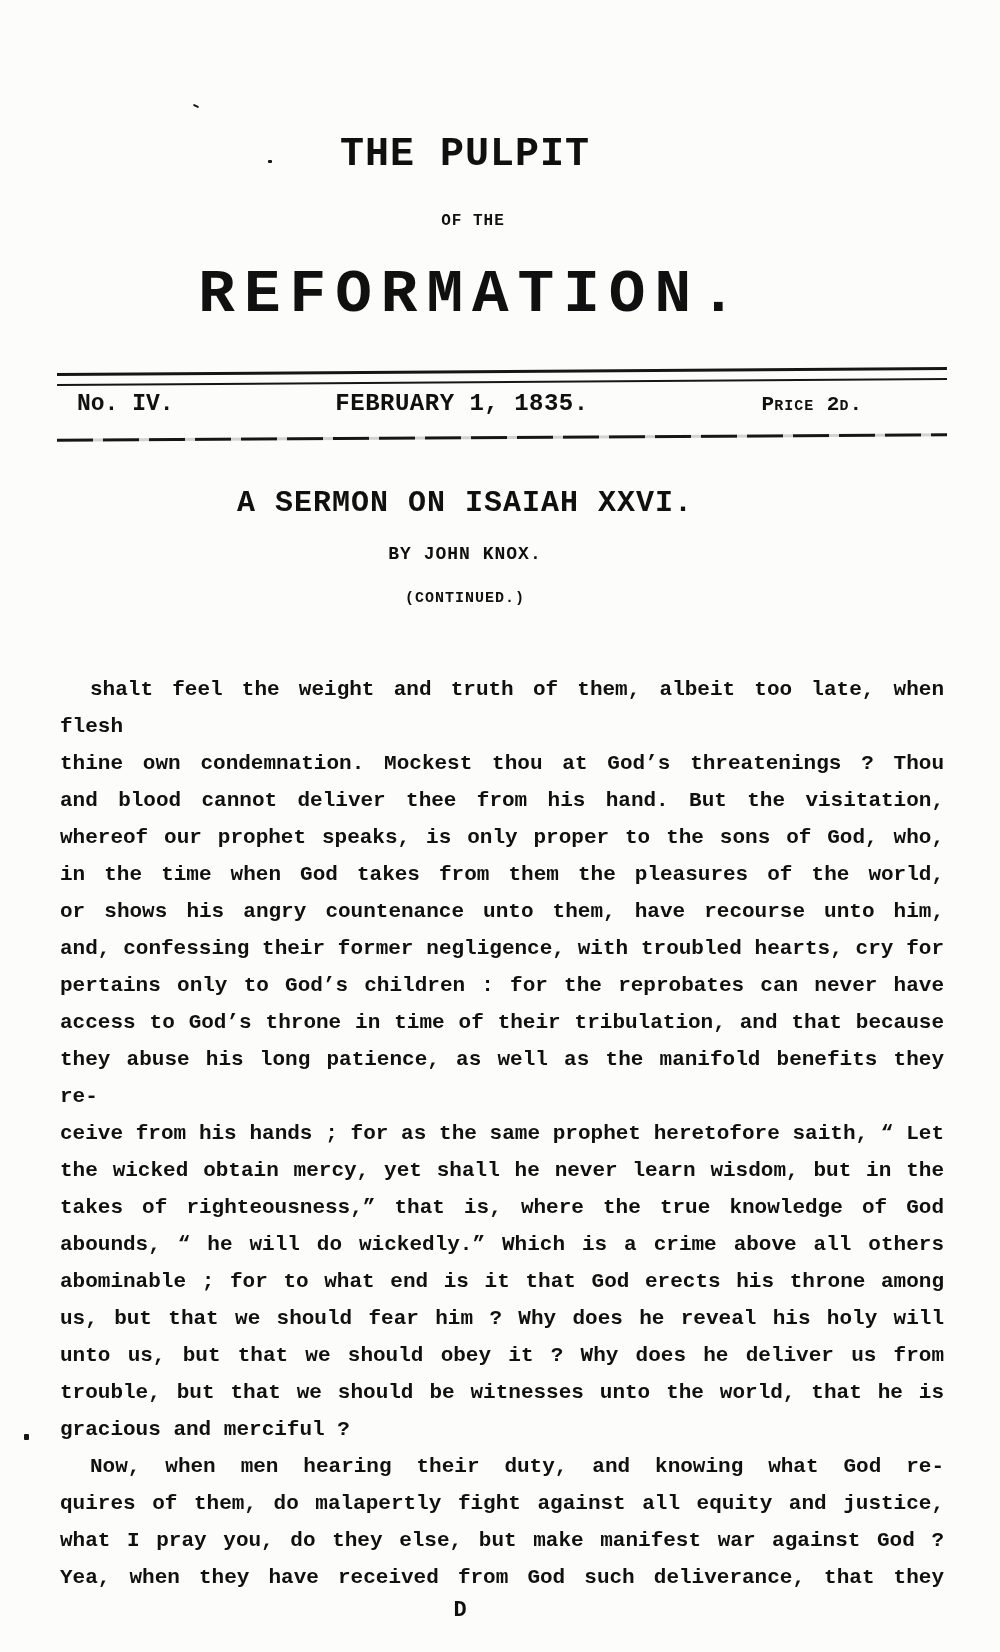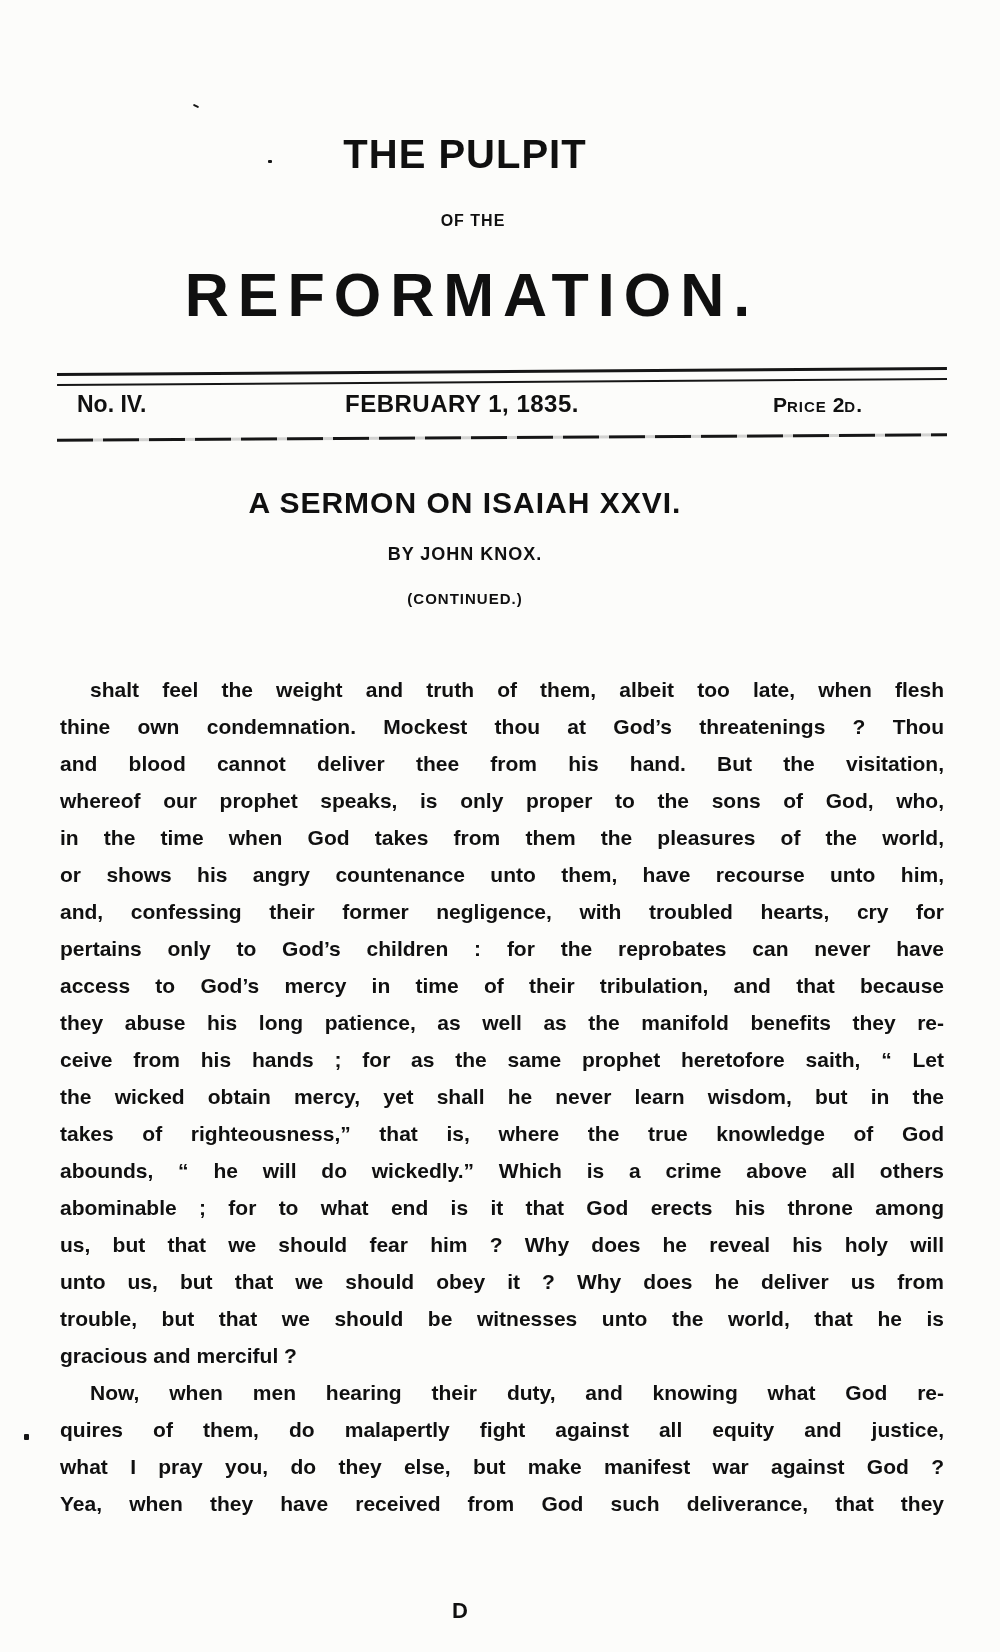--- a/index.html
+++ b/index.html
@@ -3,21 +3,21 @@
 <meta charset="utf-8">
 <style>
   html, body { margin: 0; padding: 0; background: #e8e8e4; }
   .page {
     position: relative;
     width: 1000px;
     height: 1652px;
     margin: 0 auto;
     background: #fcfcfa;
     color: #101010;
-    font-family: Liberation Sans, sans-serif;
+    font-family: Liberation Mono, monospace;
     overflow: hidden;
   }
   .abs { position: absolute; }
   .center { text-align: center; }
 
   .title-top   { top: 132px; left: 0; width: 930px; font-size: 40px; font-weight: 700; letter-spacing: 1px; }
   .title-mid   { top: 212px; left: 0; width: 930px; font-size: 16px; font-weight: 700; letter-spacing: 1px; padding-left: 8px; }
   .title-main  { top: 260px; left: 0; width: 944px; font-size: 61px; font-weight: 700; letter-spacing: 9px; }
 
   .rule-double {
@@ -86,21 +86,21 @@
   <div class="abs body-text">
     <div class="para closed-end">
         <div class="line">shalt feel the weight and truth of them, albeit too late, when flesh</div>
         <div class="line">thine own condemnation.  Mockest thou at God’s threatenings ?  Thou</div>
         <div class="line">and blood cannot deliver thee from his hand.  But the visitation,</div>
         <div class="line">whereof our prophet speaks, is only proper to the sons of God, who,</div>
         <div class="line">in the time when God takes from them the pleasures of the world,</div>
         <div class="line">or shows his angry countenance unto them, have recourse unto him,</div>
         <div class="line">and, confessing their former negligence, with troubled hearts, cry for</div>
         <div class="line">pertains only to God’s children : for the reprobates can never have</div>
-        <div class="line">access to God’s mercy in time of their tribulation, and that because</div>
+        <div class="line">access to God’s throne in time of their tribulation, and that because</div>
         <div class="line">they abuse his long patience, as well as the manifold benefits they re-</div>
         <div class="line">ceive from his hands ; for as the same prophet heretofore saith, “ Let</div>
         <div class="line">the wicked obtain mercy, yet shall he never learn wisdom, but in the</div>
         <div class="line">takes of righteousness,” that is, where the true knowledge of God</div>
         <div class="line">abounds, “ he will do wickedly.”  Which is a crime above all others</div>
         <div class="line">abominable ; for to what end is it that God erects his throne among</div>
         <div class="line">us, but that we should fear him ?  Why does he reveal his holy will</div>
         <div class="line">unto us, but that we should obey it ?  Why does he deliver us from</div>
         <div class="line">trouble, but that we should be witnesses unto the world, that he is</div>
         <div class="line">gracious and merciful ?</div>

